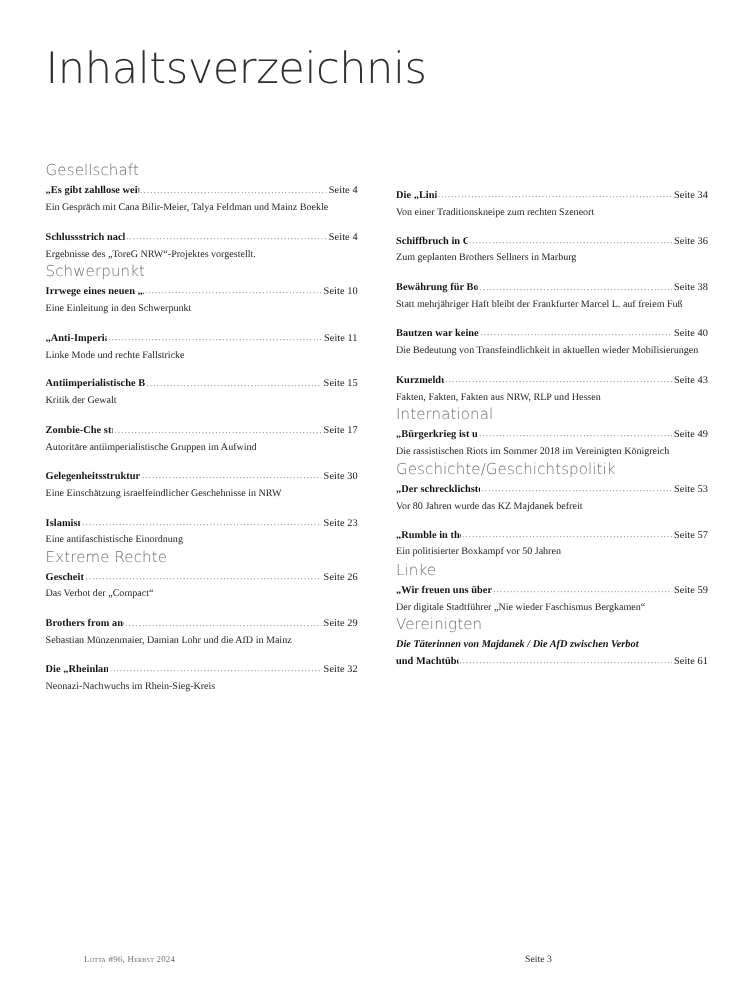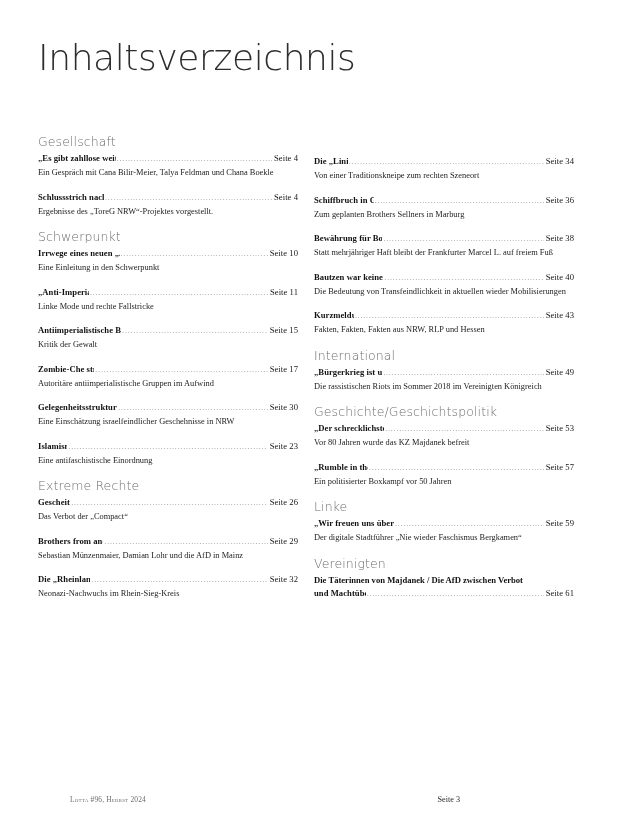--- a/index.html
+++ b/index.html
@@ -39,40 +39,40 @@
     white-space: nowrap;
   }
 
   
   .columns {
     position: absolute;
     left: 38px;
     top: 134px;
     width: 544px;
     display: flex;
-    gap: 16px;
-    align-items: flex-end;
+    gap: 32px;
+    align-items: center;
   }
   .col {
     width: 260px;
     flex: 0 0 260px;
   }
 
   
   .section-head {
     font-family: "DejaVu Sans", "Liberation Sans", sans-serif;
     font-weight: 300;
     font-size: 12.5px;
     line-height: 16px;
     color: #6e6e6e;
     margin: 0 0 2px 0;
     letter-spacing: 0.1px;
   }
   .section:not(:first-child) .section-head {
-    margin-top: 11px;
+    margin-top: 0;
   }
 
   
   .entry {
     margin-bottom: 11px;
   }
   .entry:last-child { margin-bottom: 0; }
 
   .entry-title-row {
     display: flex;
@@ -110,20 +110,21 @@
     font-weight: normal;
     font-size: 8.6px;
     color: #161616;
   }
   
   .entry-title-multiline {
     font-weight: bold;
     font-size: 8.6px;
     line-height: 13.5px;
     color: #111111;
+    font-style: italic;
   }
 
   .entry-desc {
     font-size: 8.4px;
     line-height: 13.5px;
     color: #232323;
     font-weight: normal;
     margin-top: 0.5px;
   }
 
@@ -160,21 +161,21 @@
   <div class="columns">
     <div class="col">
         <div class="section">
           <div class="section-head">Gesellschaft</div>
           <div class="entry">
             <div class="entry-title-row">
               <span class="entry-title">„Es gibt zahllose weitere Geschichten“</span>
               <span class="leader"></span>
               <span class="entry-page">Seite 4</span>
             </div>
-            <div class="entry-desc">Ein Gespräch mit Cana Bilir-Meier, Talya Feldman und Chana Boekle</div>
+            <div class="entry-desc">Ein Gespräch mit Cana Bilir-Meier, Talya Feldman und Mainz Boekle</div>
           </div>
           <div class="entry">
             <div class="entry-title-row">
               <span class="entry-title">Schlussstrich nach Aktenlage?</span>
               <span class="leader"></span>
               <span class="entry-page">Seite 4</span>
             </div>
             <div class="entry-desc">Ergebnisse des „ToreG NRW“-Projektes vorgestellt.</div>
           </div>
         </div>

